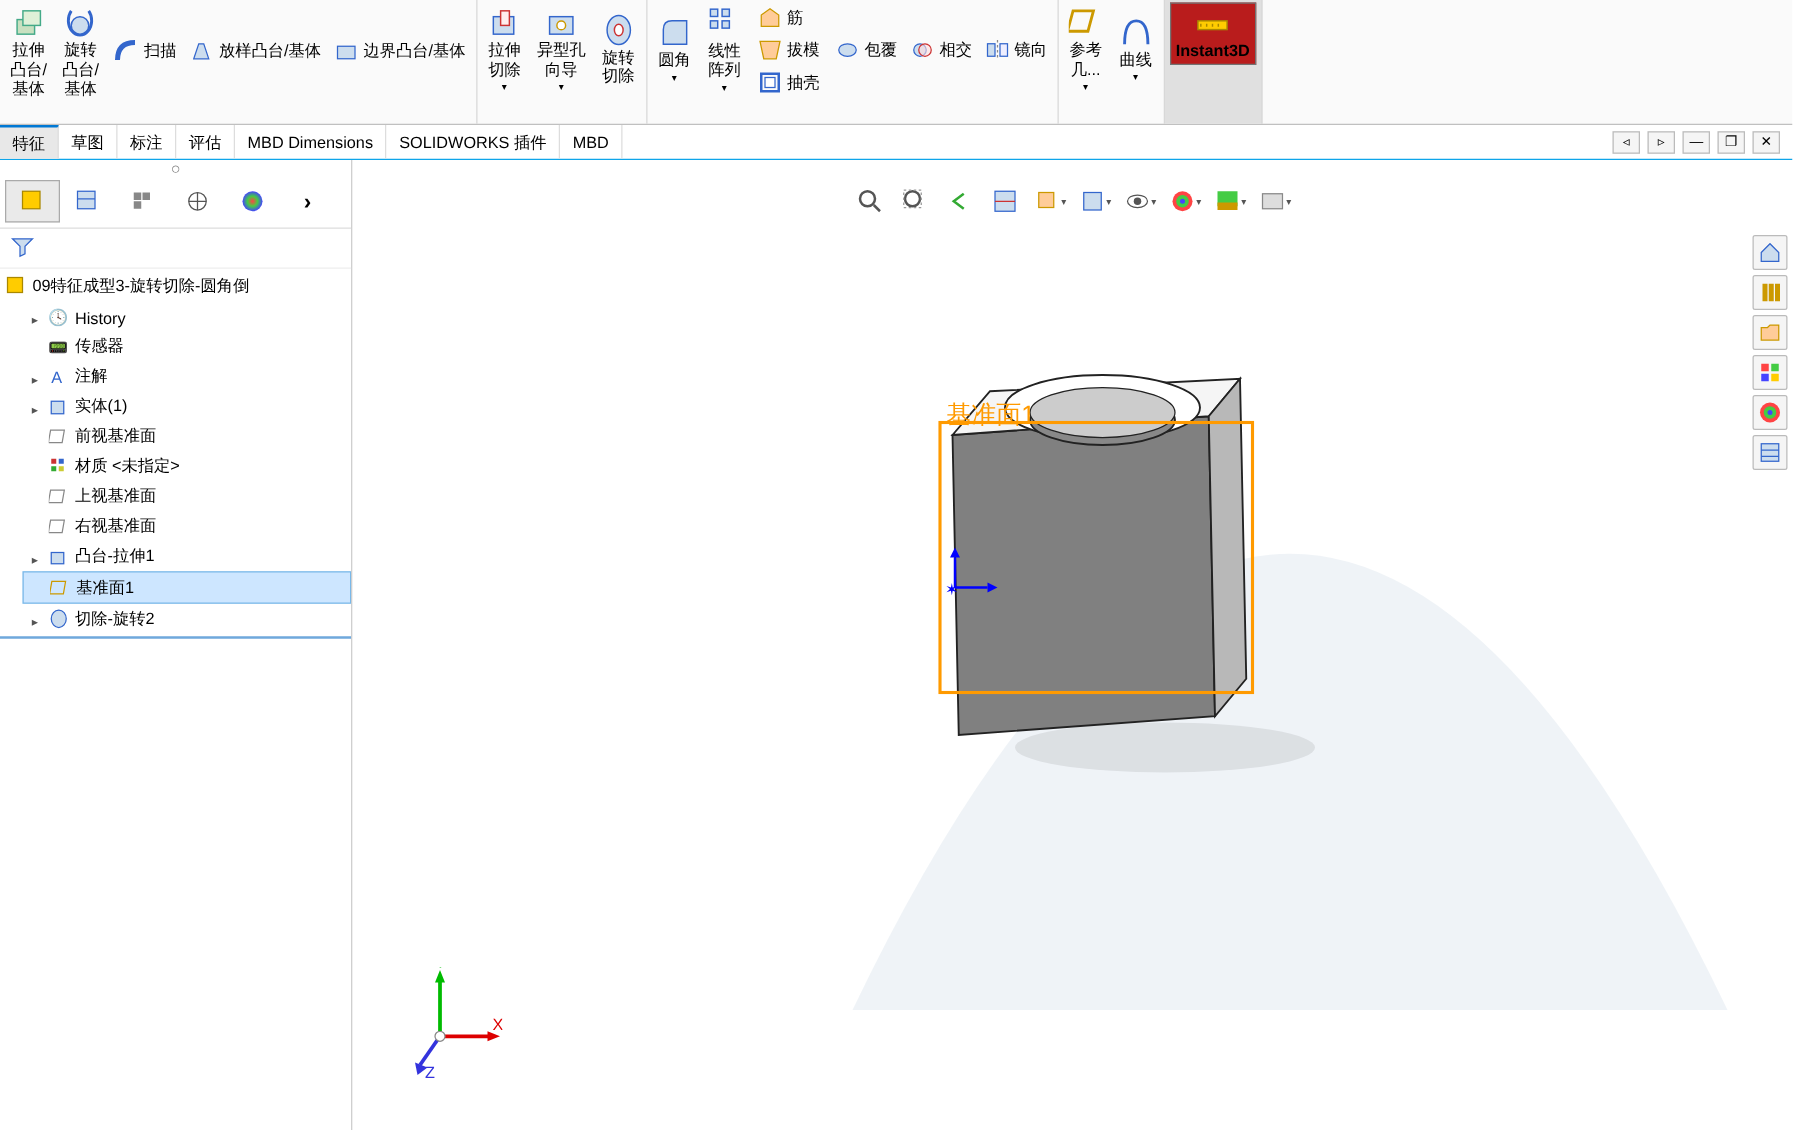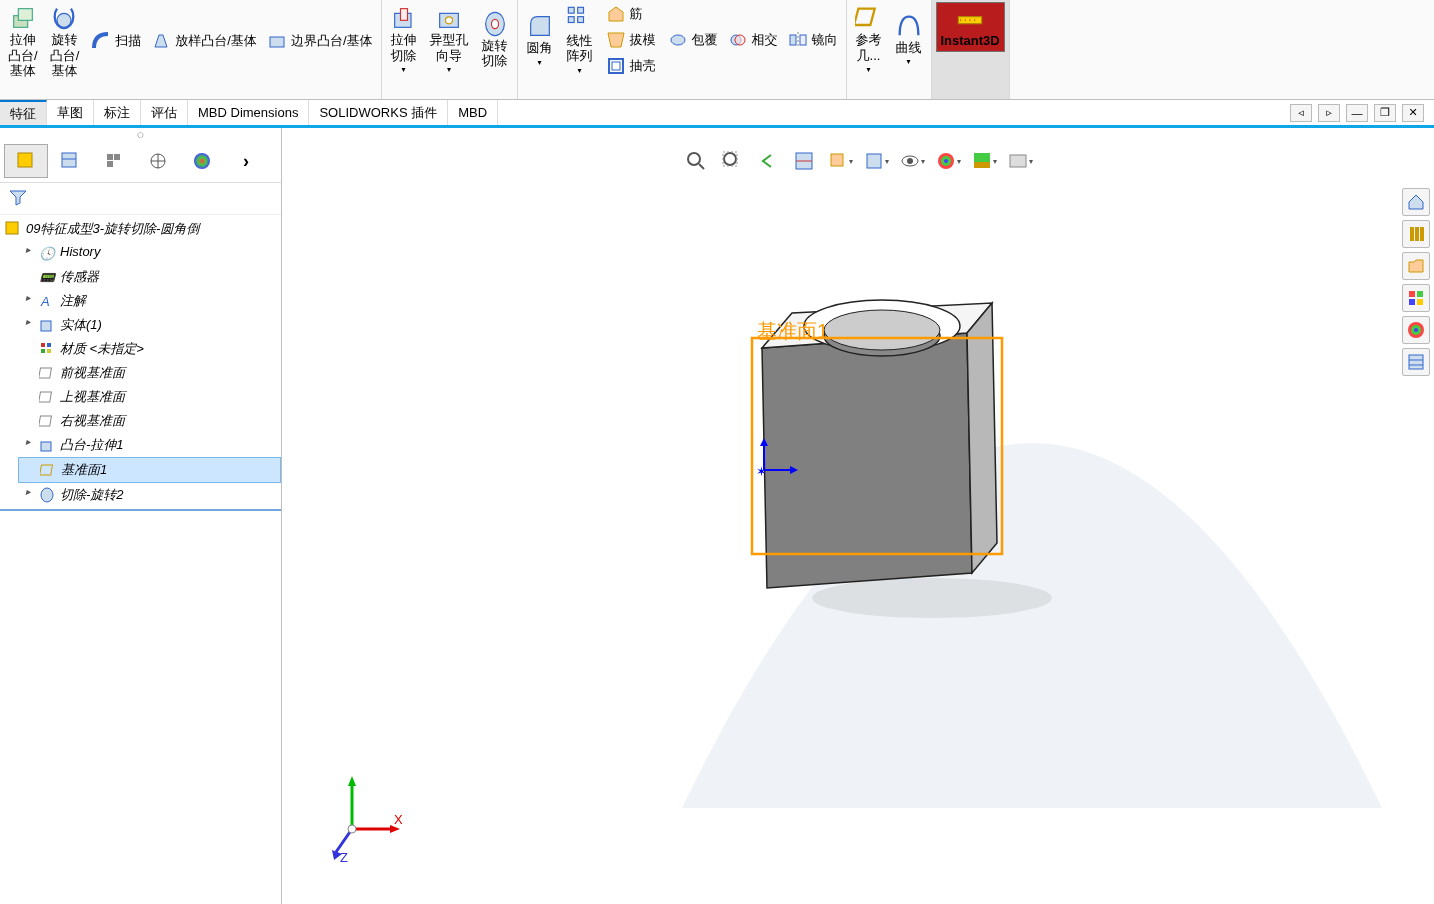--- a/index.html
+++ b/index.html
@@ -8,37 +8,37 @@
 .ribbon { display: flex; height: 100px; border-bottom: 1px solid #c0c0c0; background: #fafafa; }
 .ribbon-group { display: flex; flex-direction: column; align-items: center; justify-content: flex-start; padding: 2px 4px; border-right: 1px solid #d8d8d8; }
 .ribbon-row { display: flex; align-items: center; gap: 4px; }
 .ribbon-btn { display: flex; flex-direction: column; align-items: center; justify-content: center; padding: 2px 4px; cursor: pointer; text-align: center; line-height: 1.2; }
 .ribbon-btn-sm { display: flex; align-items: center; gap: 4px; padding: 2px 4px; cursor: pointer; }
 .ribbon-icon-lg { width: 28px; height: 28px; }
 .ribbon-icon-sm { width: 20px; height: 20px; }
 .ribbon-btn.active { background: #b91c1c; border: 1px solid #737373; font-weight: bold; }
 .dropdown-arrow { font-size: 8px; margin-top: 2px; }
 
-.tabs { display: flex; height: 28px; border-bottom: 3px solid #0ea5e9; background: #fff; align-items: center; justify-content: flex-end; }
+.tabs { display: flex; height: 28px; border-bottom: 1px solid #0ea5e9; background: #fff; align-items: center; justify-content: flex-end; }
 .tab { padding: 4px 10px; cursor: pointer; border-right: 1px solid #ddd; height: 100%; display: flex; align-items: center; }
 .tab.active { background: #e8e8e8; border-top: 2px solid #0078d4; }
 .tabs-right { margin-left: auto; display: flex; gap: 6px; padding-right: 10px; }
 .win-btn { width: 22px; height: 18px; border: 1px solid #bbb; display: flex; align-items: center; justify-content: center; cursor: pointer; font-size: 11px; background: #f5f5f5; }
 
 .main { display: flex; height: calc(904px - 128px); }
 .sidebar { width: 282px; border-right: 1px solid #c0c0c0; display: flex; flex-direction: column; background: #fff; overflow: hidden; }
 .sidebar-handle { height: 12px; display: flex; align-items: center; justify-content: center; color: #888; }
 .sidebar-tabs { display: flex; padding: 4px; gap: 0; border-bottom: 1px solid #ddd; }
 .side-tab { width: 44px; height: 34px; display: flex; align-items: center; justify-content: center; cursor: pointer; border: 1px solid transparent; }
 .side-tab.active { border: 1px solid #aaa; background: #eaeaea; }
 .filter-row { padding: 4px 8px; border-bottom: 1px solid #eee; }
 .funnel { width: 20px; height: 20px; }
 
 .tree { flex: 1; overflow: auto; padding: 2px 0; }
-.tree-item { display: flex; align-items: flex-start; gap: 4px; padding: 3px 4px; cursor: pointer; white-space: nowrap; font-style: italic; }
+.tree-item { display: flex; align-items: flex-end; gap: 4px; padding: 3px 4px; cursor: pointer; white-space: nowrap; }
 .tree-item.selected { background: #cde6ff; border: 1px solid #7ab8e8; }
 .tree-toggle { width: 12px; font-size: 10px; color: #555; text-align: center; }
 .tree-icon { width: 18px; height: 18px; display: inline-flex; align-items: center; justify-content: center; }
 .tree-children { padding-left: 18px; border-bottom: 2px solid #6fa8dc; padding-bottom: 2px; margin-bottom: 2px; }
 .tree-root { padding-left: 4px; }
 
 .viewport { flex: 1; position: relative; background: #fff; overflow: hidden; }
 .heads-up { position: absolute; top: 18px; left: 50%; transform: translateX(-50%); display: flex; gap: 10px; align-items: center; background: rgba(255,255,255,0.1); padding: 2px 6px; border-radius: 4px; }
 .hud-btn { width: 26px; height: 26px; display: flex; align-items: center; justify-content: center; cursor: pointer; }
 .hud-sep::after { content: "▾"; font-size: 8px; color: #555; margin-left: 2px; }
@@ -346,36 +346,36 @@
               <svg width="16" height="16">
                 <rect x="2" y="4" width="10" height="10" fill="#cde" stroke="#36c"></rect>
               </svg>
             </span>
             <span>实体(1)</span>
           </div>
         <div class="tree-item">
             <span class="tree-toggle"></span>
             <span class="tree-icon">
               <svg width="16" height="16">
+                <rect x="2" y="3" width="11" height="10" fill="none" stroke="#888" transform="skewX(-10)"></rect>
+              </svg>
+            </span>
+            <span>前视基准面</span>
+          </div>
+        <div class="tree-item">
+            <span class="tree-toggle"></span>
+            <span class="tree-icon">
+              <svg width="16" height="16">
                 <rect x="2" y="2" width="4" height="4" fill="#c33"></rect>
                 <rect x="8" y="2" width="4" height="4" fill="#36c"></rect>
                 <rect x="2" y="8" width="4" height="4" fill="#3a3"></rect>
                 <rect x="8" y="8" width="4" height="4" fill="#cc3"></rect>
               </svg>
             </span>
             <span>材质 &lt;未指定&gt;</span>
-          </div>
-        <div class="tree-item">
-            <span class="tree-toggle"></span>
-            <span class="tree-icon">
-              <svg width="16" height="16">
-                <rect x="2" y="3" width="11" height="10" fill="none" stroke="#888" transform="skewX(-10)"></rect>
-              </svg>
-            </span>
-            <span>前视基准面</span>
           </div>
         <div class="tree-item">
             <span class="tree-toggle"></span>
             <span class="tree-icon">
               <svg width="16" height="16">
                 <rect x="2" y="3" width="11" height="10" fill="none" stroke="#888" transform="skewX(-10)"></rect>
               </svg>
             </span>
             <span>上视基准面</span>
           </div>

